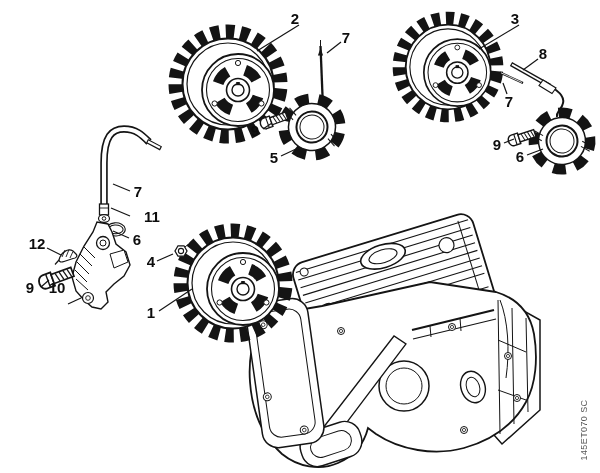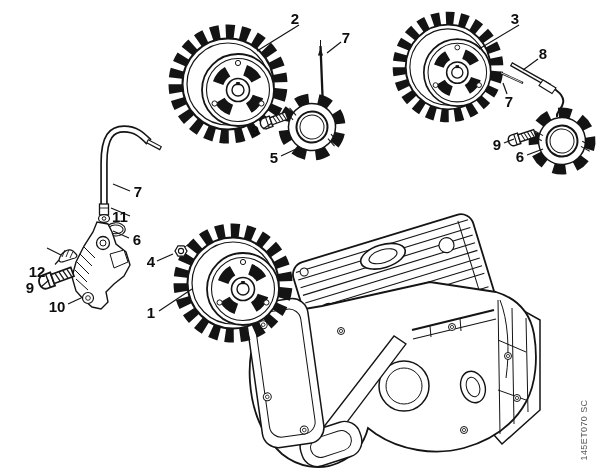--- a/index.html
+++ b/index.html
@@ -258,22 +258,22 @@
 <div class="callout" style="left:295px; top:18px;">2</div>
 <div class="callout" style="left:515px; top:18px;">3</div>
 <div class="callout" style="left:151px; top:261px;">4</div>
 <div class="callout" style="left:274px; top:157px;">5</div>
 <div class="callout" style="left:520px; top:156px;">6</div>
 <div class="callout" style="left:346px; top:37px;">7</div>
 <div class="callout" style="left:509px; top:101px;">7</div>
 <div class="callout" style="left:543px; top:53px;">8</div>
 <div class="callout" style="left:255px; top:130px;">9</div>
 <div class="callout" style="left:497px; top:144px;">9</div>
-<div class="callout" style="left:57px;  top:306px;">10</div>
-<div class="callout" style="left:120px; top:216px;">11</div>
-<div class="callout" style="left:37px;  top:243px;margin-top:28px;">12</div>
+<div class="callout" style="left:57px;  top:287px;">10</div>
+<div class="callout" style="left:152px; top:216px;">11</div>
+<div class="callout" style="left:37px;  top:243px;">12</div>
 <div class="callout" style="left:137px; top:239px;">6</div>
 <div class="callout" style="left:138px; top:191px;">7</div>
 <div class="callout" style="left:30px;  top:287px;">9</div>
 
 <div class="plate-code">145ET070 SC</div>
 
 </div>
 
 </body></html>

